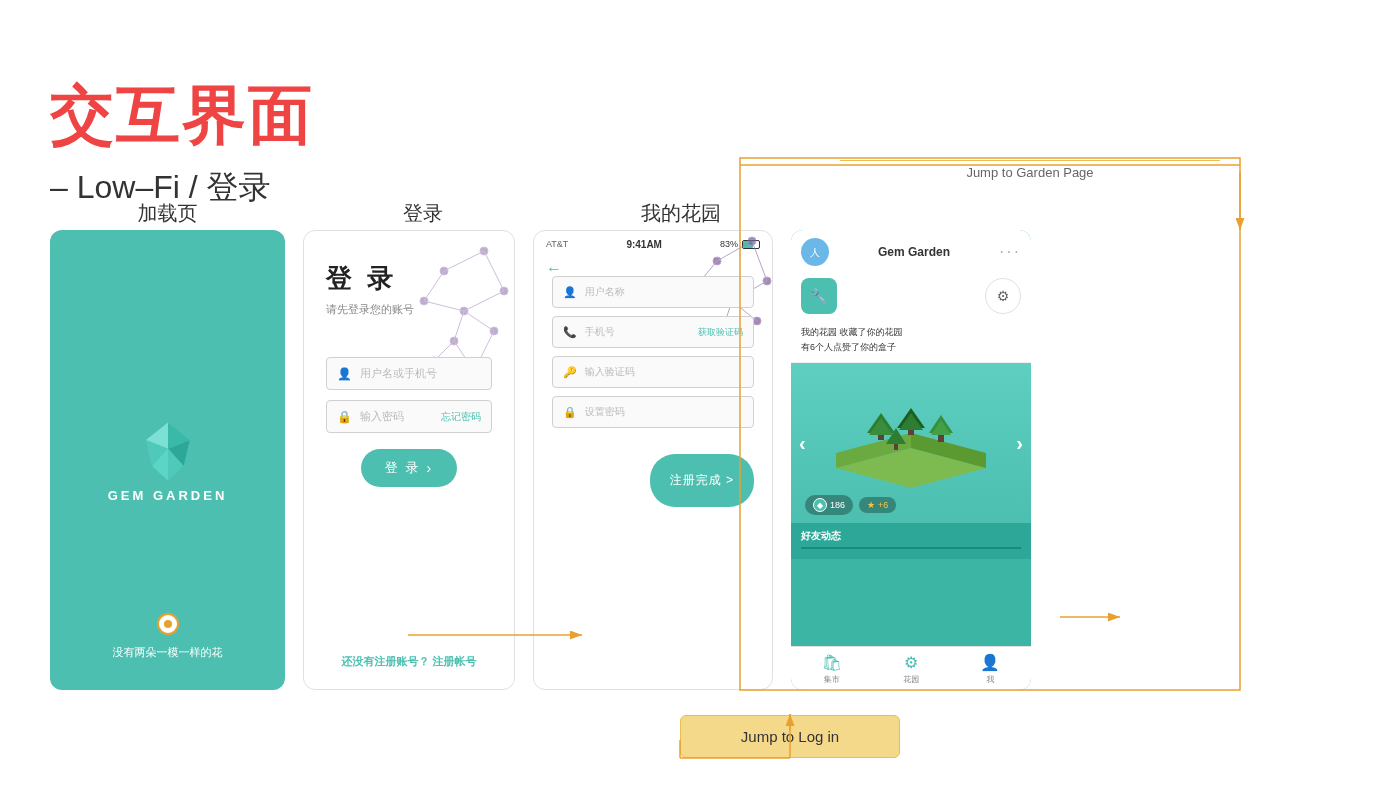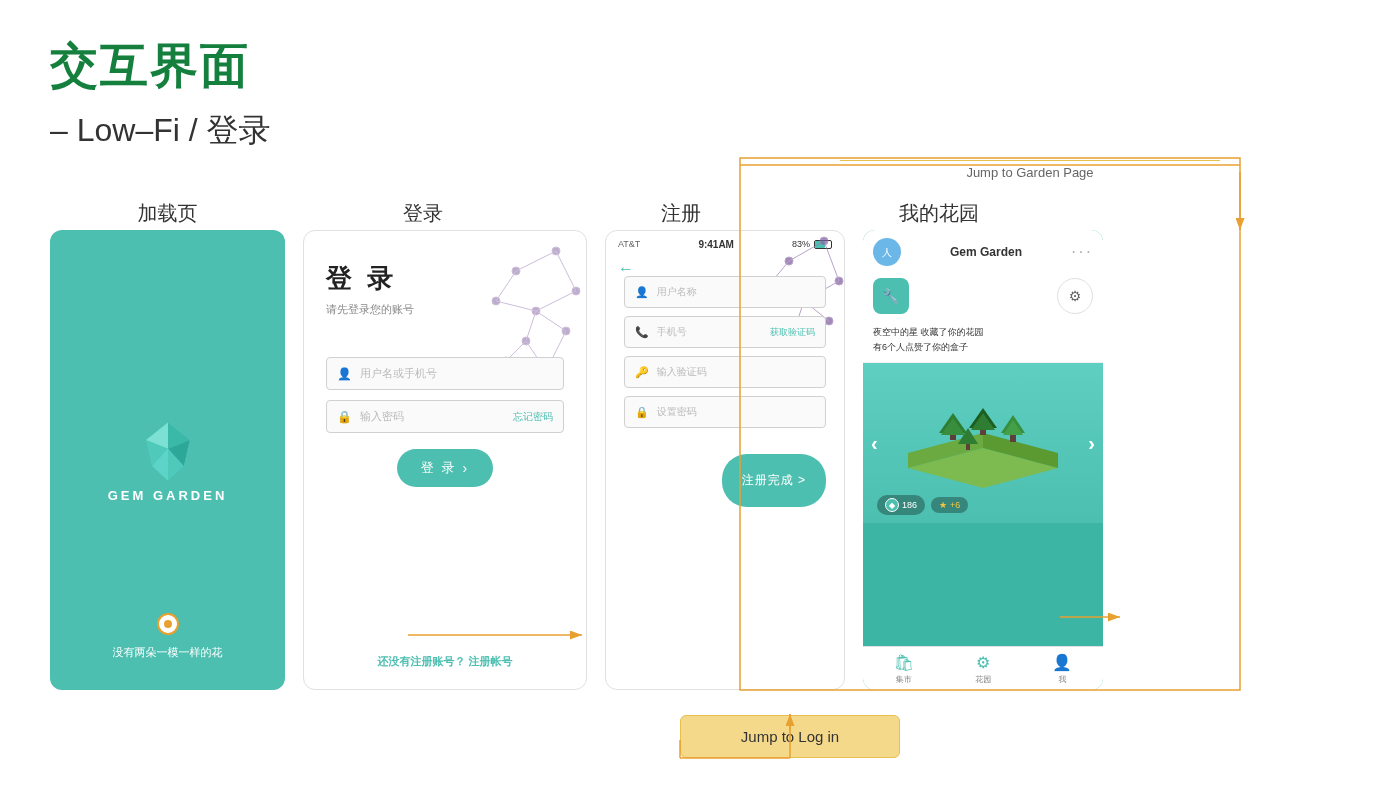--- a/index.html
+++ b/index.html
@@ -12,25 +12,26 @@
       position: relative;
     }
 
     
     .title-area {
       position: absolute;
       top: 40px;
       left: 50px;
     }
     .main-title {
-      font-size: 48px;
+      font-size: 64px;
       font-weight: bold;
-      color: #15803d;
+      color: #ef4444;
       line-height: 1.1;
       letter-spacing: 2px;
+      margin-top: 40px;
     }
     .sub-title {
       font-size: 32px;
       color: #333;
       margin-top: 16px;
       font-weight: normal;
     }
 
     
     .screens-wrapper {
@@ -86,21 +87,21 @@
       border-radius: 50%;
     }
     .loading-text {
       color: white;
       font-size: 11px;
       margin-top: 4px;
     }
 
     
     .screen-login {
-      width: 284px;
+      width: 212px;
       height: 460px;
       background: white;
       border: 1px solid #e0e0e0;
       border-radius: 12px;
       position: relative;
       flex-shrink: 0;
       overflow: hidden;
     }
     .login-content {
       padding: 30px 22px 20px;
@@ -488,21 +489,20 @@
 <body>
 
 <div class="title-area">
   <div class="main-title">交互界面</div>
   <div class="sub-title">– Low–Fi / 登录</div>
 </div>
 
 <div class="label-row">
   <div class="s-label s-label-1">加载页</div>
   <div class="s-label s-label-2">登录</div>
-  <div class="s-label s-label-3">注册</div>
   <div class="s-label s-label-4">我的花园</div>
 </div>
 
 <div class="screens-wrapper">
 
   <div class="screen-loading">
 
     <svg class="gem-svg" viewBox="0 0 80 80" xmlns="http://www.w3.org/2000/svg">
       <polygon points="40,5 65,25 58,55 22,55 15,25" fill="#5dd4c8" opacity="0.9"></polygon>
       <polygon points="40,5 65,25 40,35" fill="#3ab8a8"></polygon>
@@ -653,21 +653,21 @@
     </div>
 
     <div class="garden-tool-area">
       <div class="tool-btn">🔧</div>
       <div style="margin-left:auto;">
         <div class="settings-btn">⚙</div>
       </div>
     </div>
 
     <div class="garden-notifications">
-      <div class="notif-line">夜空中的星 收藏了你的花园</div>
+      <div class="notif-line">我的花园 收藏了你的花园</div>
       <div class="notif-line">有6个人点赞了你的盒子</div>
     </div>
 
     <div class="garden-scene">
       <div class="garden-nav-arrow garden-nav-left">‹</div>
 
       <svg class="isometric-garden" viewBox="0 0 150 100" xmlns="http://www.w3.org/2000/svg">
 
         <polygon points="75,55 0,75 75,95 150,75" fill="#7dba50"></polygon>
         <polygon points="75,55 0,75 0,60 75,40" fill="#6aaa40"></polygon>
@@ -701,20 +701,24 @@
           <div class="gem-coin">◆</div>
           <span>186</span>
         </div>
         <div class="star-badge">
           <span>★</span>
           <span>+6</span>
         </div>
       </div>
     </div>
 
+    <div class="garden-friends">
+      <div class="friends-label">好友动态</div>
+      <div class="friends-divider"></div>
+    </div>
 
     <div class="garden-bottom-nav">
       <div class="nav-item">
         <span class="nav-icon">🛍</span>
         <span>集市</span>
       </div>
       <div class="nav-item">
         <span class="nav-icon">⚙</span>
         <span>花园</span>
       </div>

